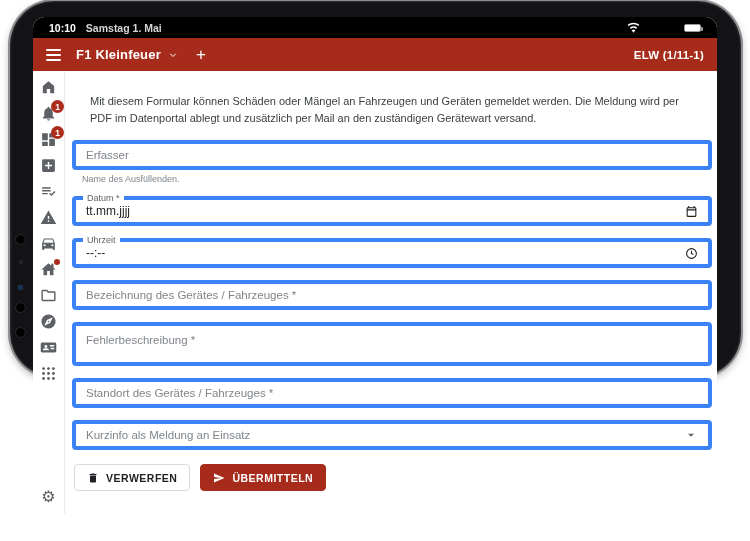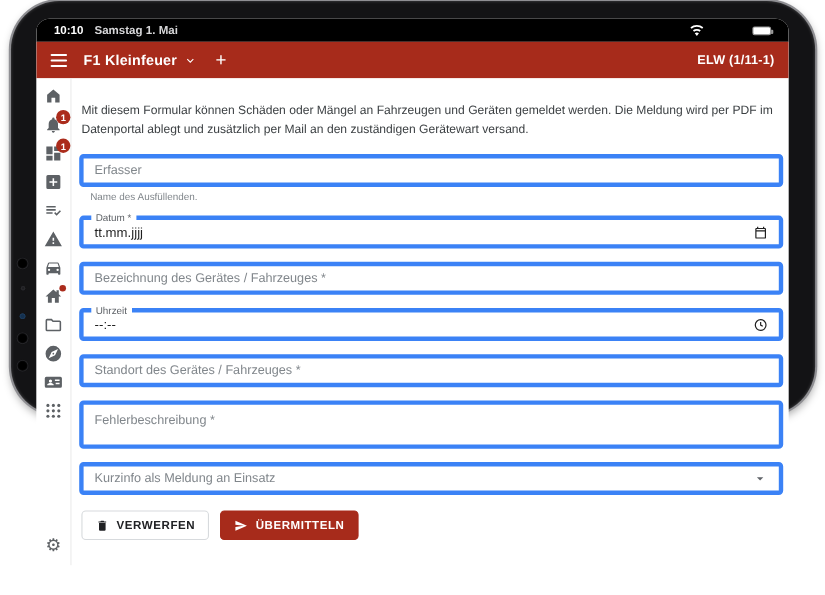--- a/index.html
+++ b/index.html
@@ -52,21 +52,21 @@
     background:var(--badge); color:#fff; font-size:8.5px; font-weight:700; display:flex; align-items:center; justify-content:center; }
   .reddot{ position:absolute; top:-2px; right:-3px; width:6px; height:6px; border-radius:50%; background:var(--badge); }
   .side-spacer{ flex:1; }
   .gear-glyph{ font-size:16px; line-height:1; color:#5d6165; }
 
   
   .content{ flex:1; min-width:0; padding:13px 5px 0 7px; display:flex; flex-direction:column; overflow:hidden; }
   .title-row{ display:flex; align-items:center; gap:16px; padding-left:2px; }
   .back-ic{ display:flex; color:#3c4043; cursor:pointer; }
   .page-title{ font-size:15px; font-weight:500; color:#33383c; }
-  .desc{ font-size:11px; line-height:1.5; color:#3c4043; margin:9px 0 14px; padding-left:2px; max-width:655px; }
+  .desc{ font-size:11px; line-height:1.5; color:#3c4043; margin:9px 16px 14px; padding-left:2px; max-width:655px; }
 
   .form{ display:flex; flex-direction:column; gap:12px; }
   .fld{ position:relative; border:4px solid #3b82f6; border-radius:4px; min-height:30px; background:#fff;
     display:flex; align-items:center; padding:0 10px; }
   .fld input, .fld textarea{ border:none; outline:none; width:100%; font-family:inherit; font-size:11.5px; color:#1f1f1f; background:transparent; resize:none; }
   .fld input::placeholder, .fld textarea::placeholder{ color:#80868b; opacity:1; }
   .notch{ position:absolute; top:-7px; left:7px; background:#fff; padding:0 4px; font-size:9px; color:#5f6368; }
   .val{ font-size:12px; color:#1f1f1f; }
   .end-ic{ margin-left:auto; display:flex; color:#1f1f1f; cursor:pointer; }
   .end-ic.gray{ color:#5f6368; }
@@ -219,40 +219,40 @@
             <span class="notch">Datum *</span>
             <span class="val">tt.mm.jjjj</span>
             <span class="end-ic">
               <svg viewBox="0 0 24 24" style="width:13px;height:13px;fill:currentColor">
                   <path d="M19 4h-1V2h-2v2H8V2H6v2H5a2 2 0 0 0-2 2v14a2 2 0 0 0 2 2h14a2 2 0 0 0 2-2V6a2 2 0 0 0-2-2zm0 16H5V10h14zM19 8H5V6h14z"></path>
                 </svg>
             </span>
           </div>
 
           <div class="fld">
-            <input type="text" placeholder="Bezeichnung des Gerätes / Fahrzeuges *" style="">
-          </div>
-
-          <div class="fld">
             <span class="notch">Uhrzeit</span>
             <span class="val">--:--</span>
             <span class="end-ic">
               <svg viewBox="0 0 24 24" style="width:13px;height:13px">
                   <circle cx="12" cy="12" r="9" fill="none" stroke="currentColor" stroke-width="2"></circle>
                   <path d="M12 7v5l3.5 2" fill="none" stroke="currentColor" stroke-width="2"></path>
                 </svg>
             </span>
           </div>
 
           <div class="fld">
-            <input type="text" placeholder="Standort des Gerätes / Fahrzeuges *" style="">
+            <input type="text" placeholder="Bezeichnung des Gerätes / Fahrzeuges *" style="">
           </div>
 
           <div class="fld fld-area">
             <textarea rows="2" placeholder="Fehlerbeschreibung *" style=""></textarea>
+          </div>
+
+          <div class="fld">
+            <input type="text" placeholder="Standort des Gerätes / Fahrzeuges *" style="">
           </div>
 
           <div class="fld">
             <span class="ph">Kurzinfo als Meldung an Einsatz</span>
             <span class="end-ic gray">
               <svg viewBox="0 0 24 24" style="width:14px;height:14px;fill:currentColor">
                   <path d="M7 10l5 5 5-5z"></path>
                 </svg>
             </span>
           </div>

